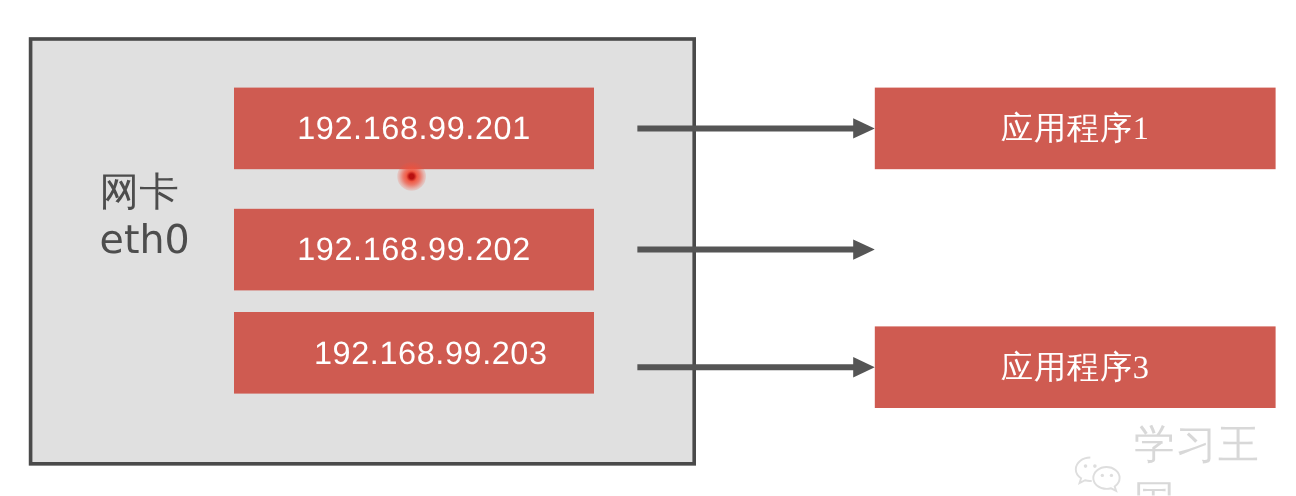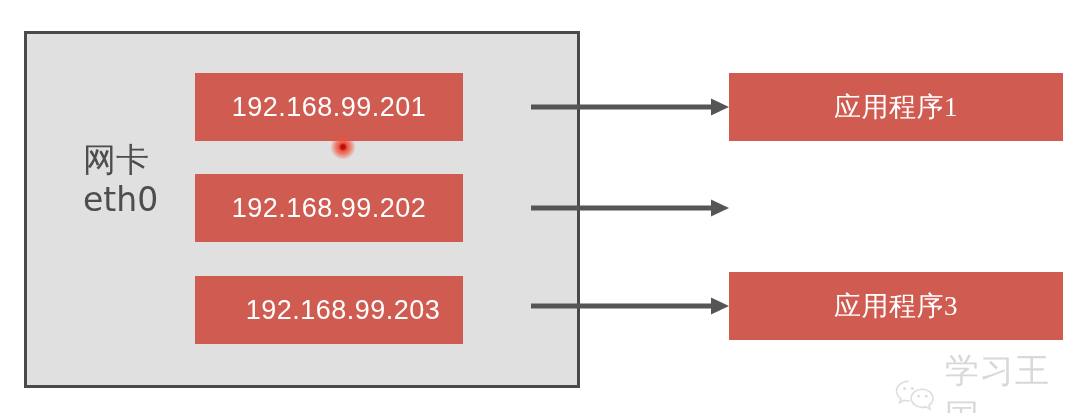--- a/index.html
+++ b/index.html
@@ -57,26 +57,26 @@
     display: flex;
     align-items: center;
     justify-content: center;
     font-size: 27px;
     letter-spacing: 0.5px;
     box-sizing: border-box;
   }
 
   .ipbox {
     left: 195px;
-    width: 268px;
+    width: 300px;
     height: 68px;
   }
   .ipbox.r1 { top: 73px; }
   .ipbox.r2 { top: 174px; }
-  .ipbox.r3 { top: 276px; padding-left: 28px; }
+  .ipbox.r3 { top: 260px; padding-left: 28px; }
 
   .appbox {
     left: 729px;
     width: 334px;
     height: 68px;
     font-family: Liberation Serif, serif;
   }
   .appbox.r1 { top: 73px; }
   .appbox.r2 { top: 174px; }
   .appbox.r3 { top: 272px; }

